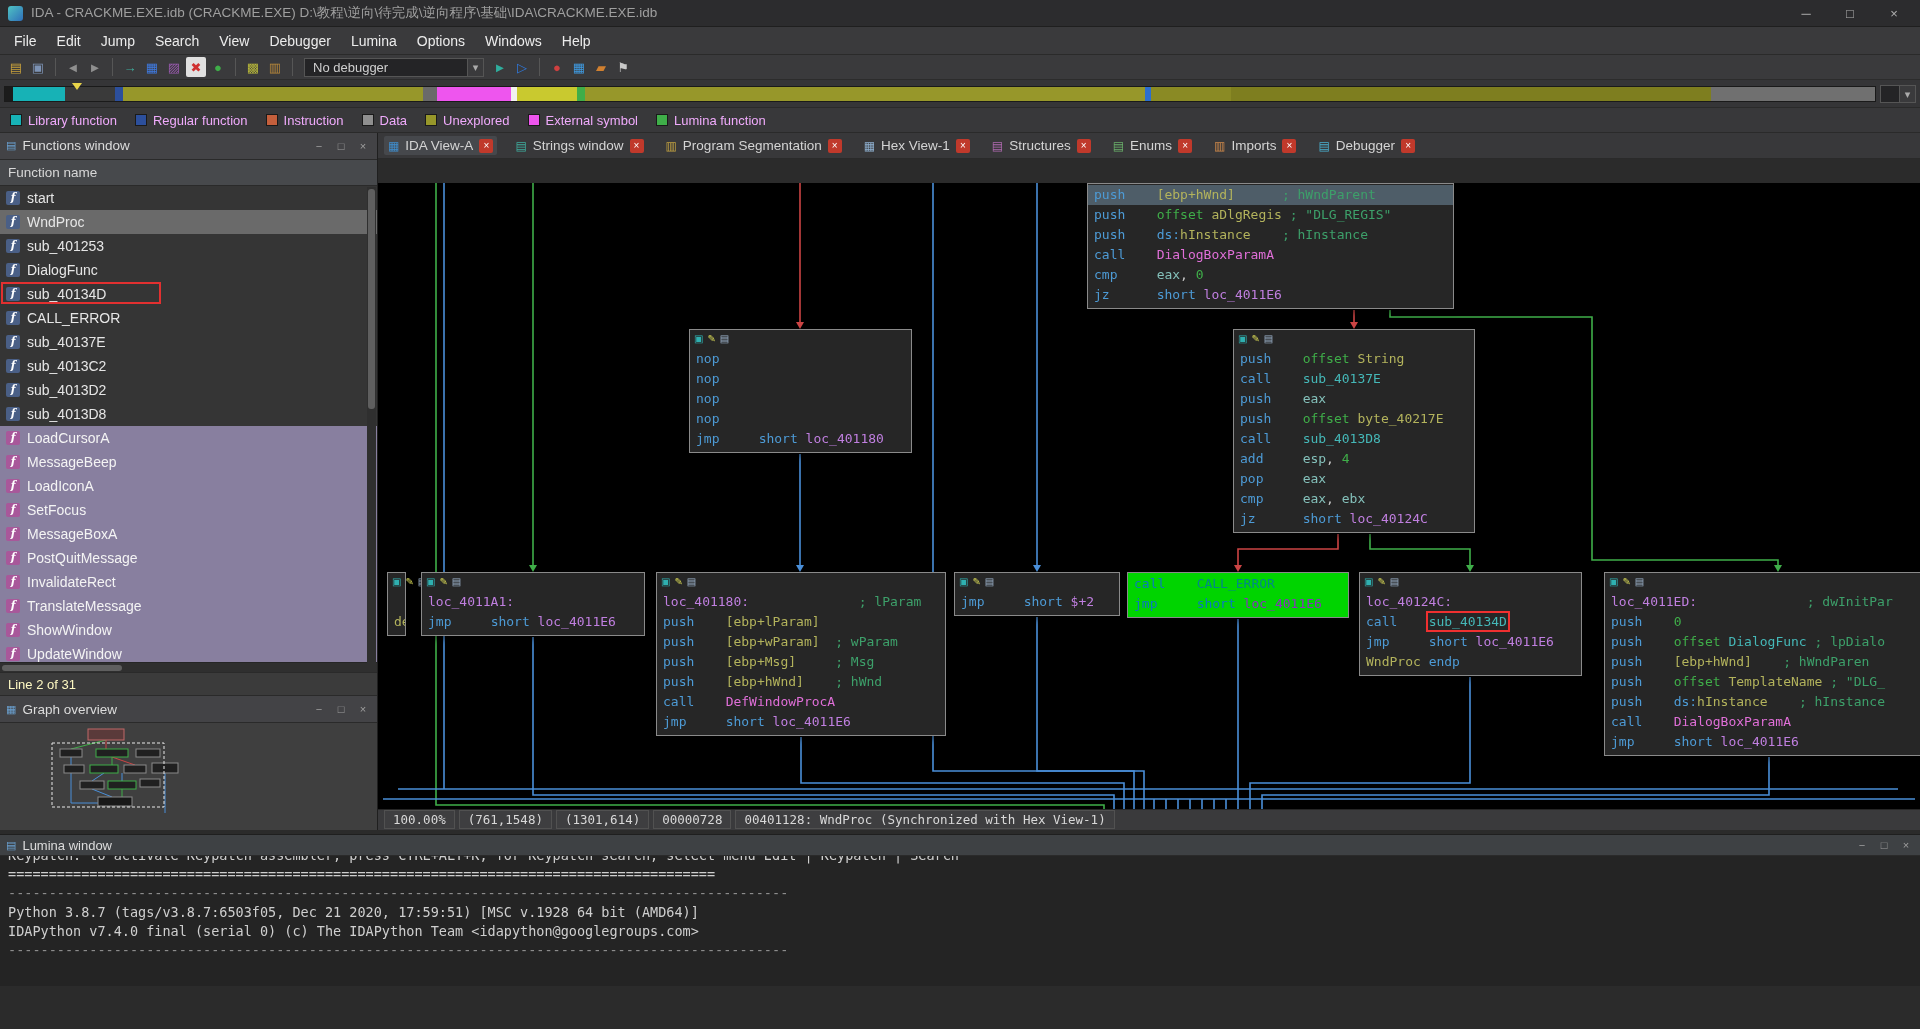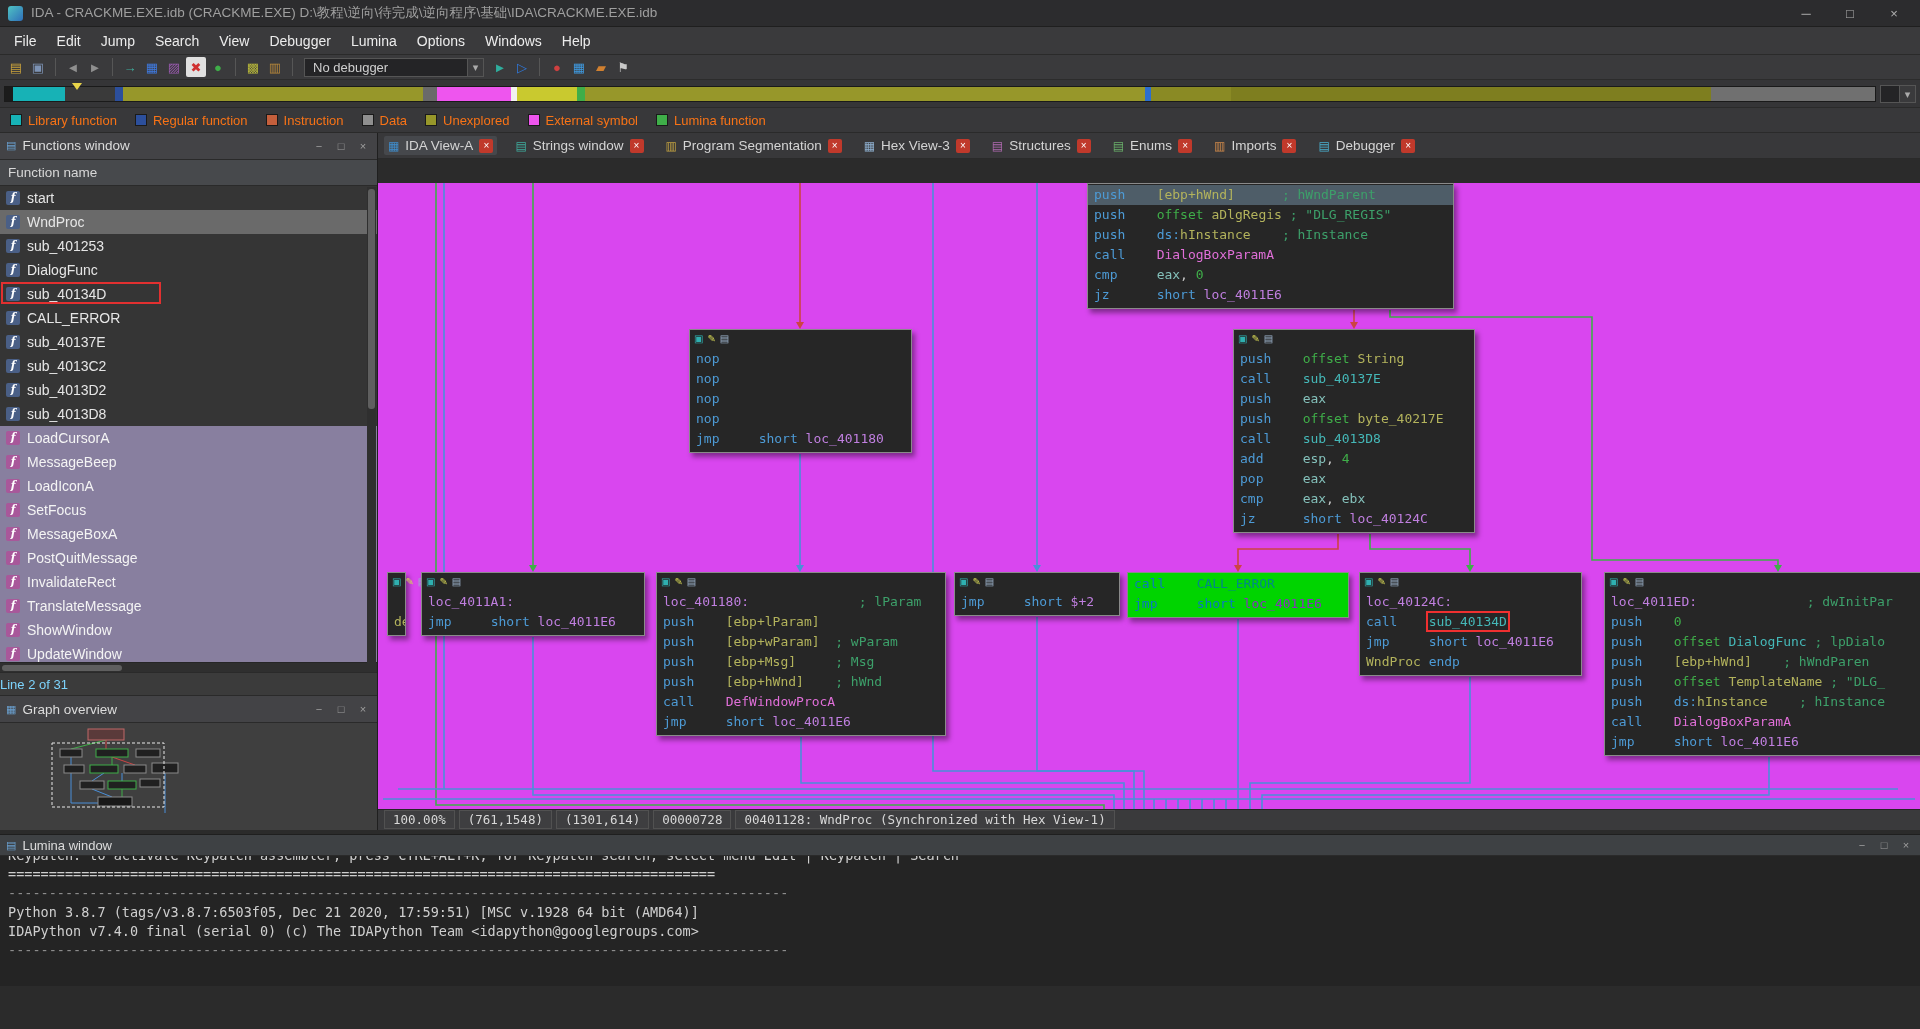--- a/index.html
+++ b/index.html
@@ -43,21 +43,21 @@
   #nav-combo { margin-left:4px; flex:1; max-width:44px; height:18px; background:#242426;
                border:1px solid #555; display:flex; justify-content:flex-end; }
   #nav-combo span { width:16px; text-align:center; color:#aaa; background:#3a3a3c;
                     border-left:1px solid #555; font-size:11px; line-height:16px; }
 
   
   #legend { height:25px; background:#38383a; border-bottom:1px solid #2a2a2a;
             display:flex; align-items:center; gap:18px; padding:0 10px; font-size:13px; }
   .lg-item { display:flex; align-items:center; gap:6px; }
   .lg-sq { width:12px; height:12px; border:1px solid #1a1a1a; display:inline-block; }
-  .lg-label { color:#f97316; }
+  .lg-label { color:#f0abfc; }
 
   
   #main { display:flex; height:697px; }
   #left-col { width:378px; background:#3b3b3b; border-right:1px solid #1f1f1f;
               display:flex; flex-direction:column; position:relative; }
   .panel-header { height:27px; background:#434346; border-bottom:1px solid #2a2a2a;
                   display:flex; align-items:center; gap:6px; padding:0 6px;
                   font-size:13.5px; color:#dcdcdc; }
   .ph-icon { font-size:11px; color:#6aa0d0; }
   .ph-title { flex:1; }
@@ -71,37 +71,37 @@
   .frow.lib { background:#887f9f; color:#f4f4f4; }
   .frow.sel { background:#6a6a6a; }
   .ficon { width:14px; height:14px; min-width:14px; background:#4a5f86; color:#fff;
            font:italic bold 11px "DejaVu Serif", serif; display:flex; align-items:center;
            justify-content:center; border-radius:2px; }
   .ficon.lib { background:#a8589a; }
   .fredbox { position:absolute; left:1px; top:0; width:160px; height:22px;
              border:2px solid #e23030; pointer-events:none; }
   #func-hscroll { height:10px; background:#2f2f2f; border-top:1px solid #262626; position:relative; }
   .hthumb { position:absolute; left:2px; top:2px; width:120px; height:6px; background:#5f5f5f; border-radius:3px; }
-  #func-status { height:24px; line-height:23px; padding:0 0; font-size:13px; color:#7dd3fc;
+  #func-status { height:24px; line-height:23px; padding:0 8px; font-size:13px; color:#fef9c3;
                  background:#3b3b3b; border-top:1px solid #2a2a2a; border-bottom:1px solid #2a2a2a; }
   #func-vscroll { position:absolute; right:1px; top:54px; width:9px; height:479px; background:#2f2f2f; }
   .vthumb { position:absolute; left:1px; top:2px; width:7px; height:220px; background:#5f5f5f; border-radius:3px; }
   #overview-body { flex:1; background:#3f3f3f; position:relative; }
 
   #right-col { flex:1; min-width:0; display:flex; flex-direction:column; }
   #tabbar { height:27px; background:#38383a; border-bottom:1px solid #2a2a2a;
             display:flex; align-items:center; gap:14px; padding:0 6px; font-size:13.5px; }
   .tab { display:flex; align-items:center; gap:6px; color:#d4d4d4; padding:2px 4px; }
   .tab.active { background:#46484c; border-radius:2px; }
   .tab-icon { font-size:12px; }
   .tab-close { width:14px; height:14px; background:#c0392b; color:#fff; font-size:10px;
                line-height:14px; text-align:center; border-radius:2px; }
 
   
-  #graph-wrap { position:relative; height:648px; background:#d946ef; overflow:hidden;margin-top:24px; }
+  #graph-wrap { position:relative; height:648px; background:#000000; overflow:hidden;margin-top:24px; }
   #edges { position:absolute; left:0; top:0; width:1542px; height:648px; }
   .gblock { position:absolute; background:#262626; border:1px solid #8a8a8a;
             box-shadow:3px 4px 5px rgba(0,0,0,.4); }
   .gblock.green { background:#00d400; }
   .ghead { height:18px; display:flex; align-items:center; gap:4px; padding:0 4px; }
   .nicon { font-size:10px; line-height:16px; }
   .gbody { padding:1px 6px 3px; overflow:hidden; }
   .gline { font:13px/20px "DejaVu Sans Mono", monospace; white-space:pre; }
   .gline.hl { background:#4e5d68; margin:0 -6px; padding:0 6px; }
   .c-i{color:#4d9bd6} .c-o{color:#3fae49} .c-d{color:#b3b35c} .c-x{color:#e06fd8}
@@ -396,21 +396,21 @@
             <span class="tab-label">Strings window</span>
             <span class="tab-close">×</span>
           </div>
           <div class="tab">
             <span class="tab-icon" style="color: rgb(192, 160, 64);">▥</span>
             <span class="tab-label">Program Segmentation</span>
             <span class="tab-close">×</span>
           </div>
           <div class="tab">
             <span class="tab-icon" style="color: rgb(143, 176, 208);">▦</span>
-            <span class="tab-label">Hex View-3</span>
+            <span class="tab-label">Hex View-1</span>
             <span class="tab-close">×</span>
           </div>
           <div class="tab">
             <span class="tab-icon" style="color: rgb(176, 106, 176);">▤</span>
             <span class="tab-label">Structures</span>
             <span class="tab-close">×</span>
           </div>
           <div class="tab">
             <span class="tab-icon" style="color: rgb(106, 176, 106);">▤</span>
             <span class="tab-label">Enums</span>

